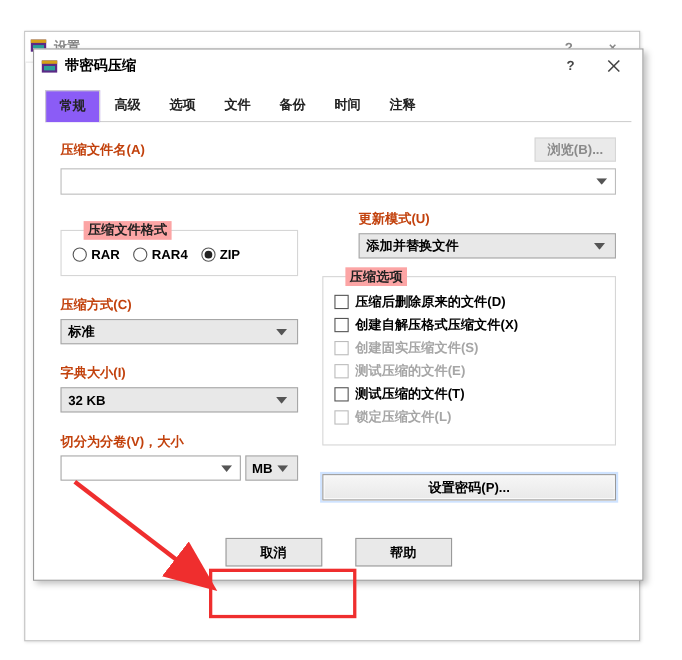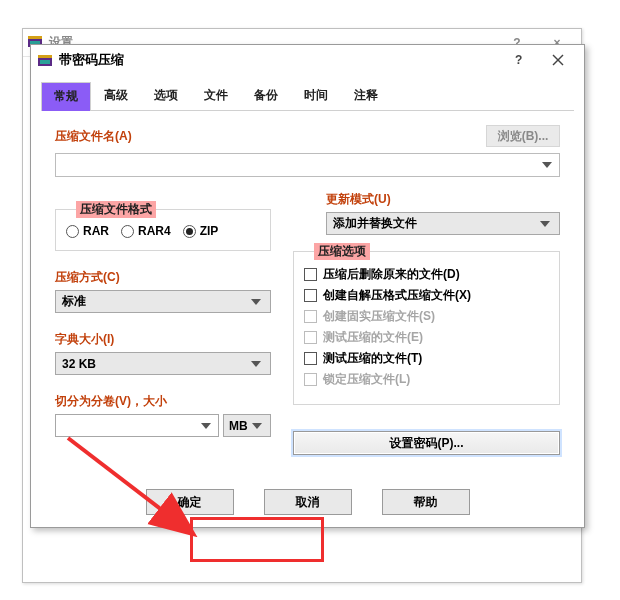--- a/index.html
+++ b/index.html
@@ -256,21 +256,20 @@
           </div>
 
           <div class="set-pass">
             <span>设置密码(P)...</span>
           </div>
         </div>
       </div>
     </div>
 
     <div class="dlg-buttons">
-      <div class="btn">确定</div>
       <div class="btn">取消</div>
       <div class="btn">帮助</div>
     </div>
   </div>
 
   <div class="red-box" style="left:190px; top:517px; width:134px; height:45px;"></div>
   <svg class="arrow" style="left:60px; top:430px; width:160px; height:130px;" viewBox="0 0 160 130">
     <defs>
         <marker id="ah" markerWidth="12" markerHeight="12" refX="9" refY="5" orient="auto">
           <polygon points="0,0 12,5 0,10" fill="#ef2e2e"></polygon>

